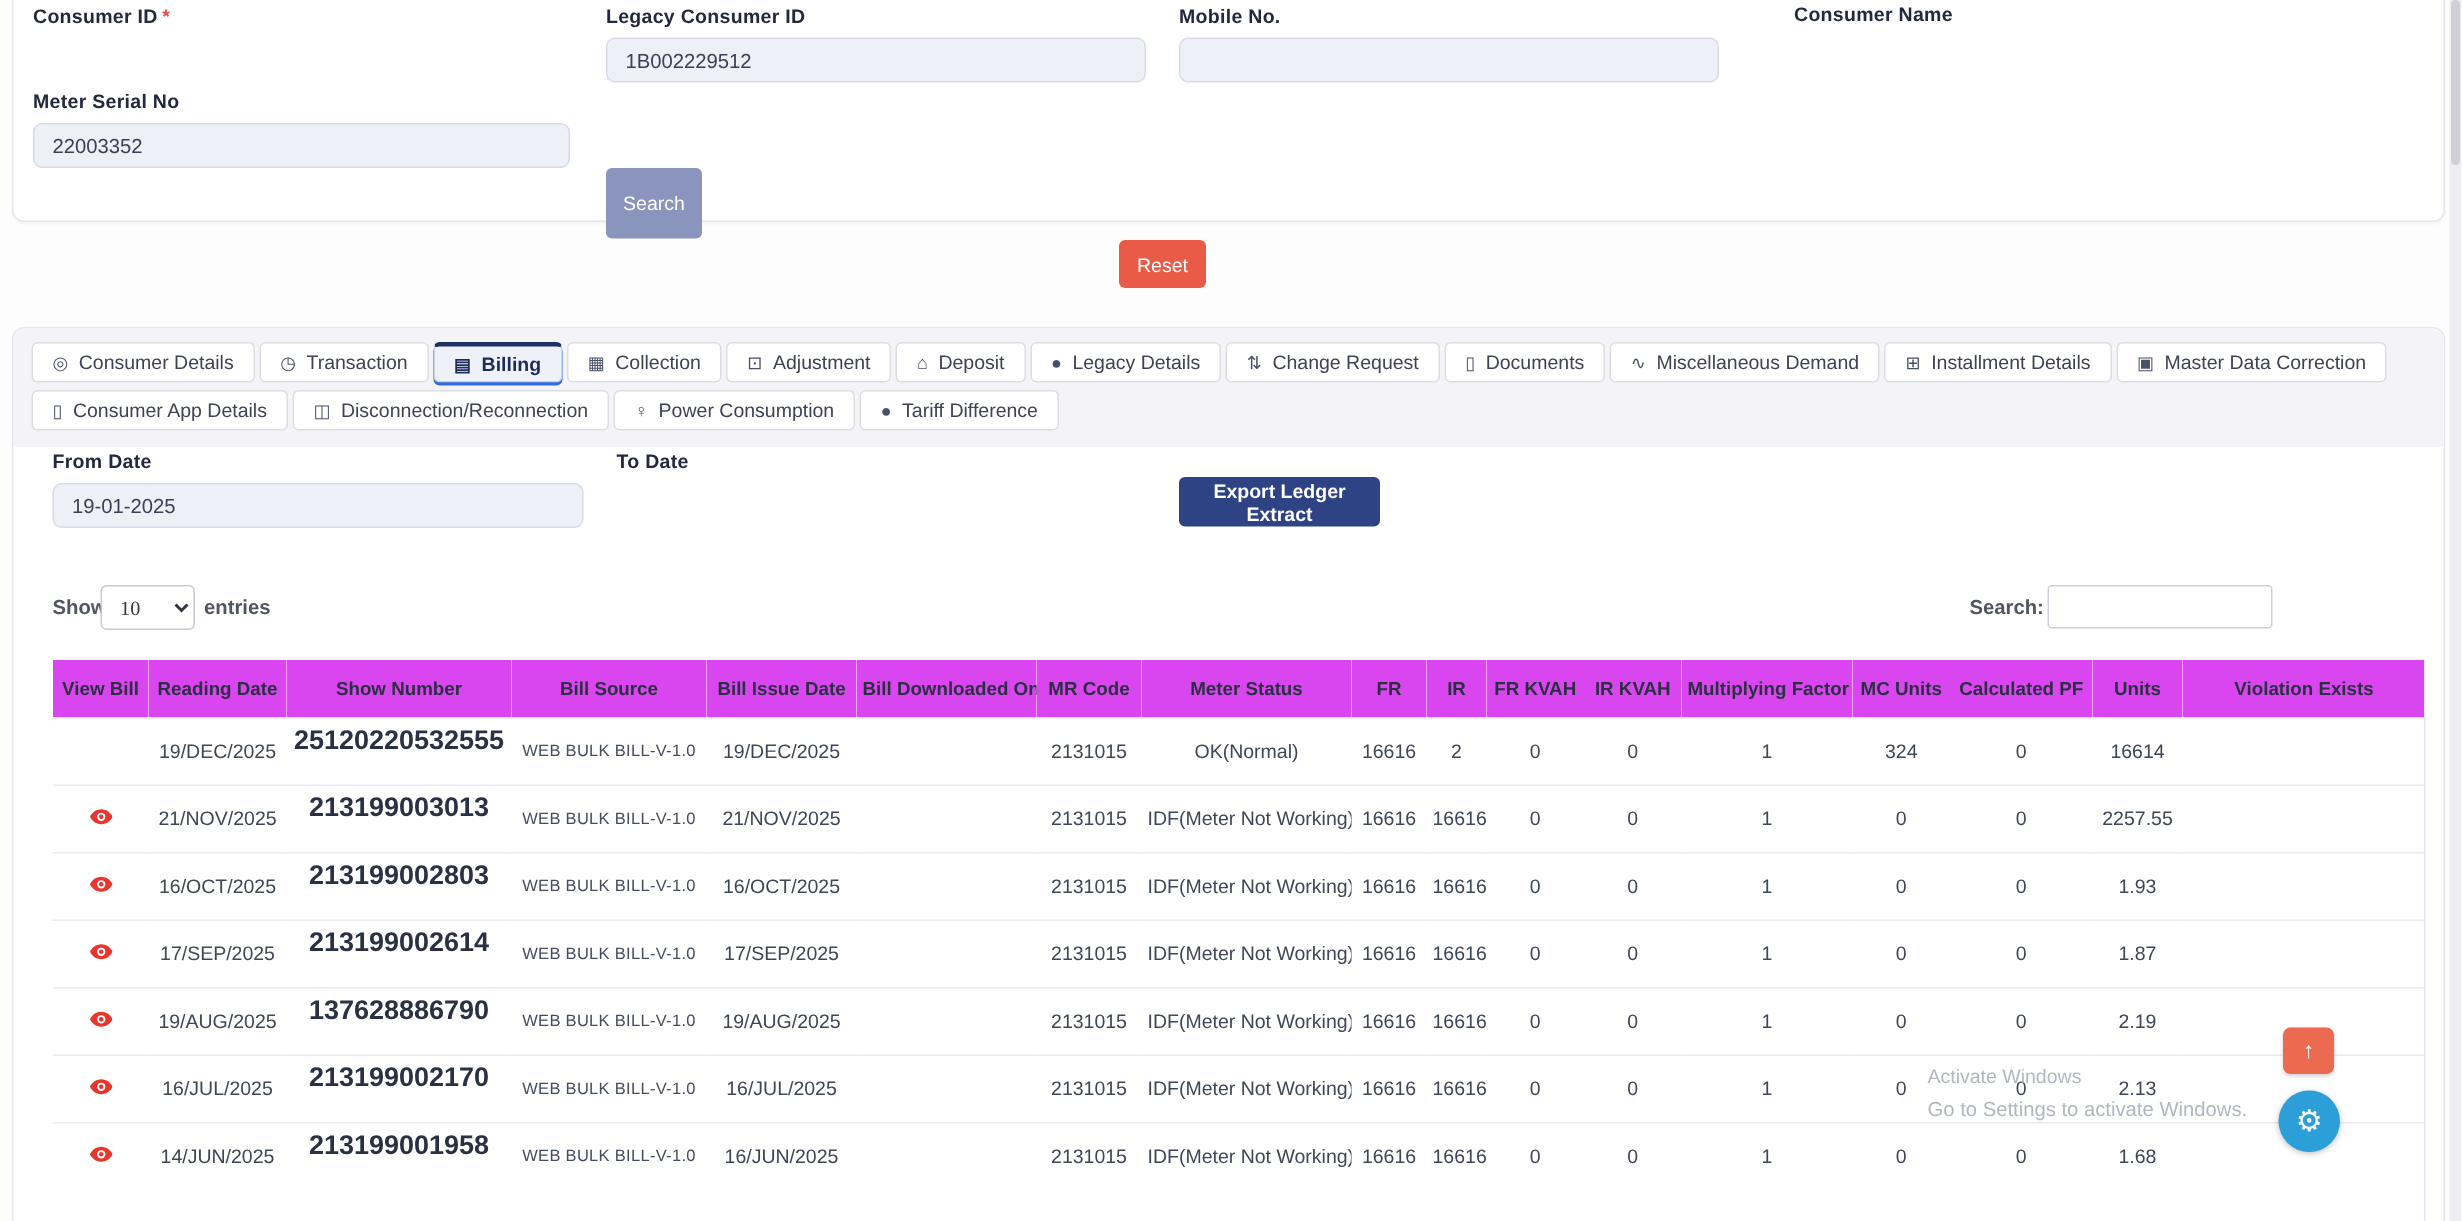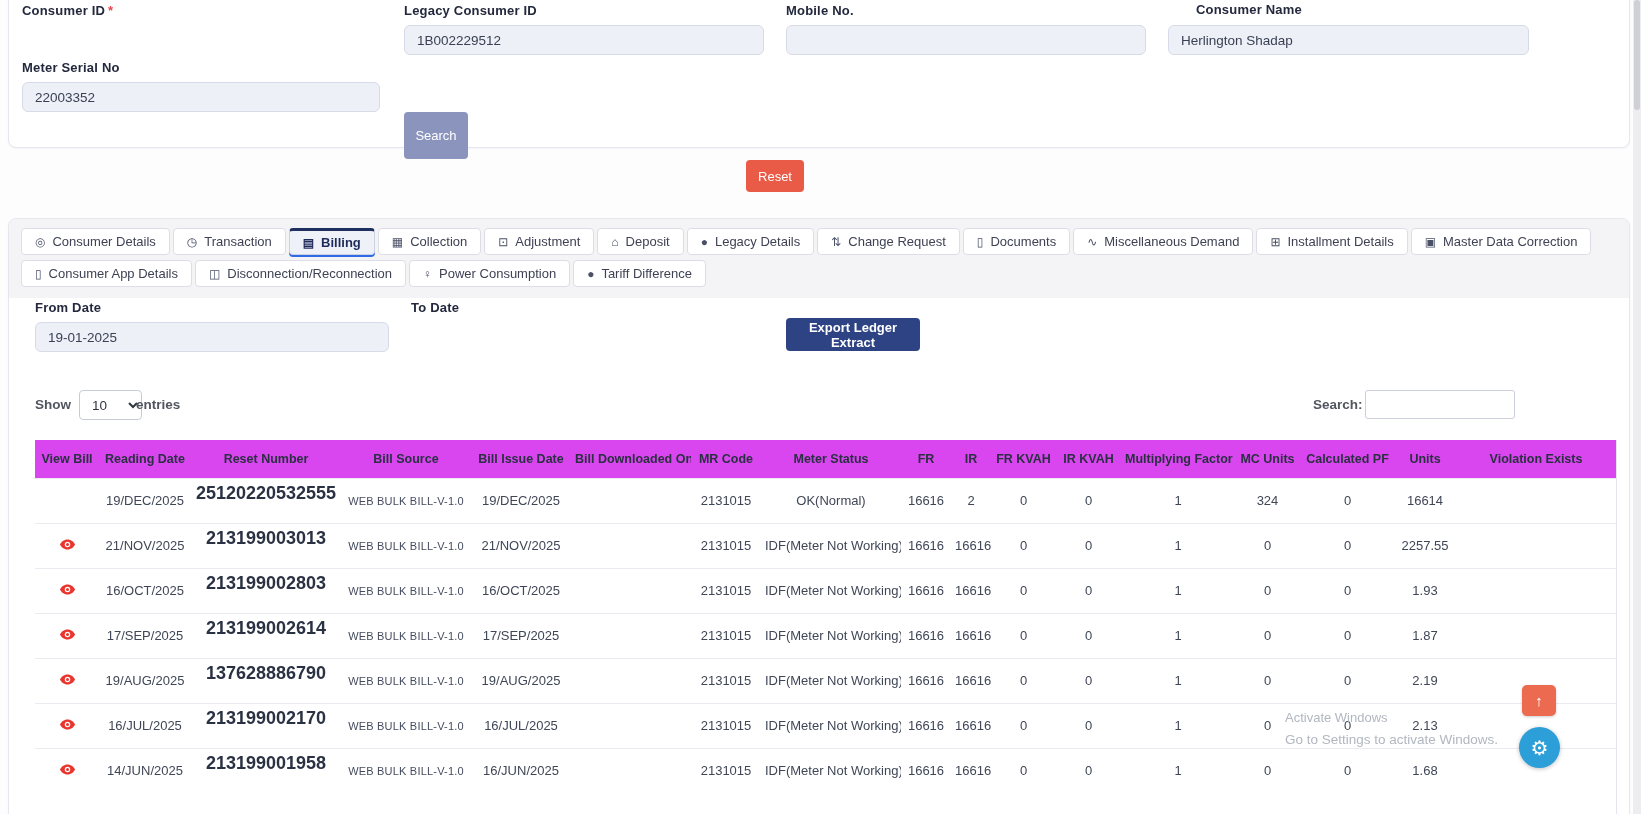--- a/index.html
+++ b/index.html
@@ -39,21 +39,21 @@
   
   #from-label { left:35px; top:300px; } #to-label { left:411px; top:300px; }
   #from-input { left:35px; top:322px; width:354px; } #to-input { left:411px; top:322px; width:353px; }
 
   
   .dt-text { position:absolute; font-size:13.5px; font-weight:600; color:#50555f; }
   #show-label { left:35px; top:397px; }
   #entries-label { left:136px; top:397px; }
   #page-size { position:absolute; left:67px; top:390px; width:63px; height:30px; border:1px solid #c7cbd6;
     border-radius:4px; background:#fff; font-size:13.5px; color:#32363f; padding:0 8px;
-    font-family:Liberation Sans, sans-serif;margin-left:12px; }
+    font-family:Liberation Serif, serif; }
   #dt-search-label { left:1313px; top:397px; }
   #dt-search-input { position:absolute; left:1365px; top:390px; width:150px; height:29px;
     border:1px solid #ccd0da; border-radius:3px; background:#fff; padding:0 8px; font-size:13px; color:#333; }
 
   
   #table-wrap { position:absolute; left:35px; top:440px; width:1582px; height:382px;
     overflow:hidden; border-right:1px solid #e3e6ee; }
   table { border-collapse:collapse; table-layout:fixed; width:1582px; }
   thead th { height:38px; background:#d946ef; font-size:12.5px; font-weight:700; color:#2a3042;
     text-align:center; padding:0 4px; white-space:nowrap; overflow:hidden; }
@@ -193,21 +193,21 @@
           <col style="width: 114px;">
           <col style="width: 65px;">
           <col style="width: 95px;">
           <col style="width: 60px;">
           <col style="width: 162px;">
         </colgroup>
       <thead>
           <tr id="table-head-row">
             <th>View Bill</th>
             <th>Reading Date</th>
-            <th>Reset Number</th>
+            <th>Show Number</th>
             <th>Bill Source</th>
             <th>Bill Issue Date</th>
             <th>Bill Downloaded On</th>
             <th>MR Code</th>
             <th>Meter Status</th>
             <th>FR</th>
             <th>IR</th>
             <th>FR KVAH</th>
             <th>IR KVAH</th>
             <th>Multiplying Factor</th>
@@ -405,16 +405,15 @@
 
   <div id="scrollbar">
     <div class="thumb"></div>
   </div>
 <div class="field-label" style="left: 22px; top: 3px; text-align: right;">Consumer ID<span class="req">*</span></div>
     <div class="field-label" style="left: 404px; top: 3px;">Legacy Consumer ID</div>
     <input class="text-input" value="1B002229512" style="left: 404px; top: 25px; width: 360px;">
     <div class="field-label" style="left: 786px; top: 3px;">Mobile No.</div>
     <input class="text-input" style="left: 786px; top: 25px; width: 360px;">
     <div class="field-label" style="left: 1168px; top: 2px; margin-left: 28px;">Consumer Name</div>
-    <input class="text-input" value="Herlington Shadap" style="left: 1168px; top: 25px; width: 361px;">
     <div class="field-label" style="left: 22px; top: 60px;">Meter Serial No</div>
     <input class="text-input" value="22003352" style="left: 22px; top: 82px; width: 358px;">
   </div>
 
 </body></html>

